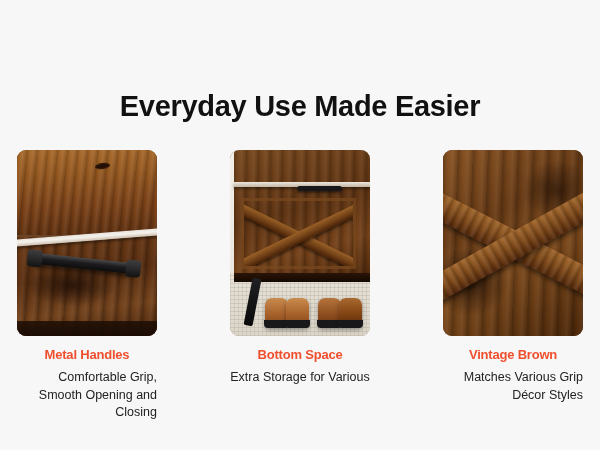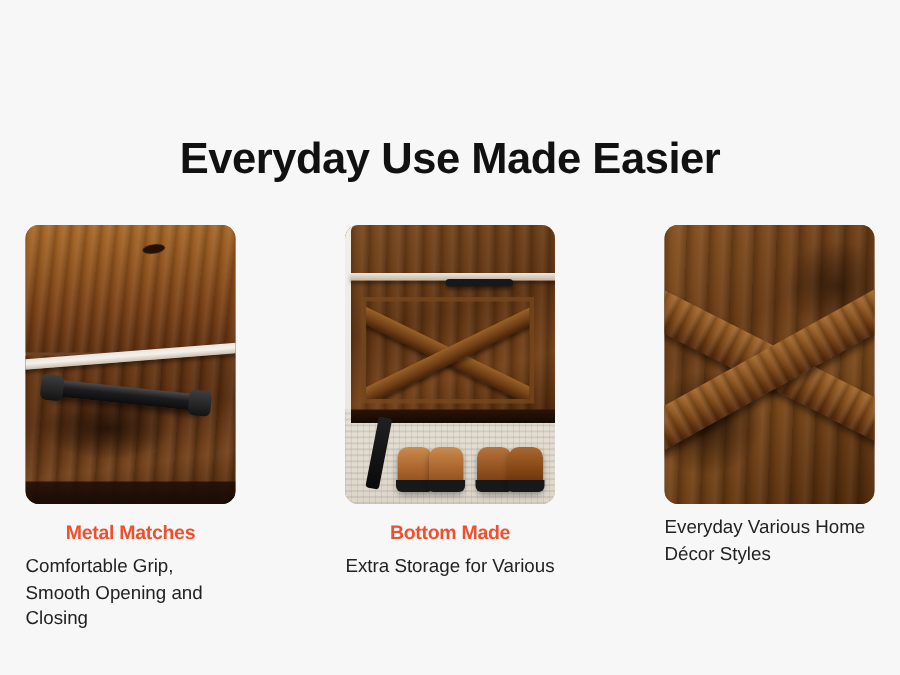--- a/index.html
+++ b/index.html
@@ -322,21 +322,21 @@
     font-weight: bold;
     color: #f04f2e;
     text-align: center;
     letter-spacing: -0.2px;
     white-space: nowrap;
   }
   .caption-body {
     margin-top: 7px;
     font-size: 12.5px;
     color: #222222;
-    text-align: left;
+    text-align: right;
     line-height: 1.42;
   }
 </style>
 </head>
 <body>
 
 <div class="infographic">
 
   <div class="title">Everyday Use Made Easier</div>
 
@@ -345,21 +345,21 @@
     <div class="feature">
       <div class="photo">
         <div class="p1-top"></div>
         <div class="p1-knot"></div>
         <div class="p1-bottom"></div>
         <div class="p1-dark-blotch"></div>
         <div class="p1-seam"></div>
         <div class="p1-handle"></div>
         <div class="p1-footline"></div>
       </div>
-      <div class="caption-head">Metal Matches</div>
+      <div class="caption-head">Metal Handles</div>
       <div class="caption-body">Comfortable Grip, Smooth Opening and Closing</div>
     </div>
 
     <div class="feature">
       <div class="photo">
         <div class="p2-wall"></div>
         <div class="p2-floor"></div>
         <div class="p2-cab"></div>
         <div class="p2-drawer-seam"></div>
         <div class="p2-handle"></div>
@@ -367,30 +367,31 @@
           <div class="x1"></div>
           <div class="x2"></div>
         </div>
         <div class="p2-plinth"></div>
         <div class="p2-leg"></div>
         <div class="shoe s1"></div>
         <div class="shoe s2"></div>
         <div class="shoe s3"></div>
         <div class="shoe s4"></div>
       </div>
-      <div class="caption-head">Bottom Made</div>
+      <div class="caption-head">Bottom Space</div>
       <div class="caption-body">Extra Storage for Various</div>
     </div>
 
 
     <div class="feature">
       <div class="photo">
         <div class="p4-base"></div>
         <div class="p4-blot1"></div>
         <div class="p4-blot2"></div>
         <div class="p4-plank a"></div>
         <div class="p4-plank b"></div>
       </div>
-      <div class="caption-body">Everyday Various Home Décor Styles</div>
+      <div class="caption-head">Vintage Brown</div>
+      <div class="caption-body">Matches Various Grip Décor Styles</div>
     </div>
 
   </div>
 </div>
 
 </body></html>

